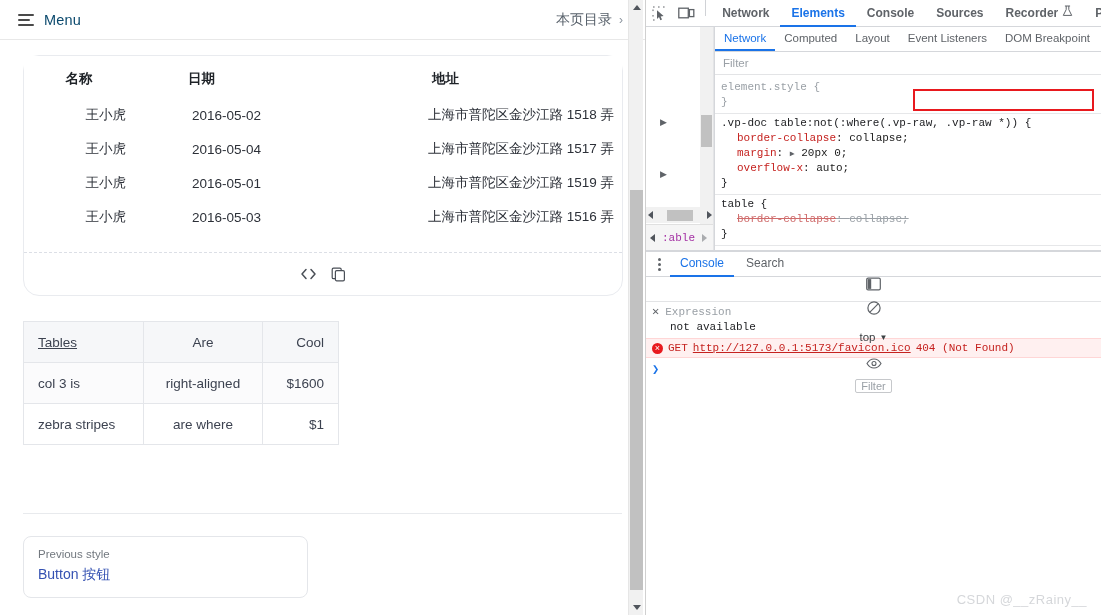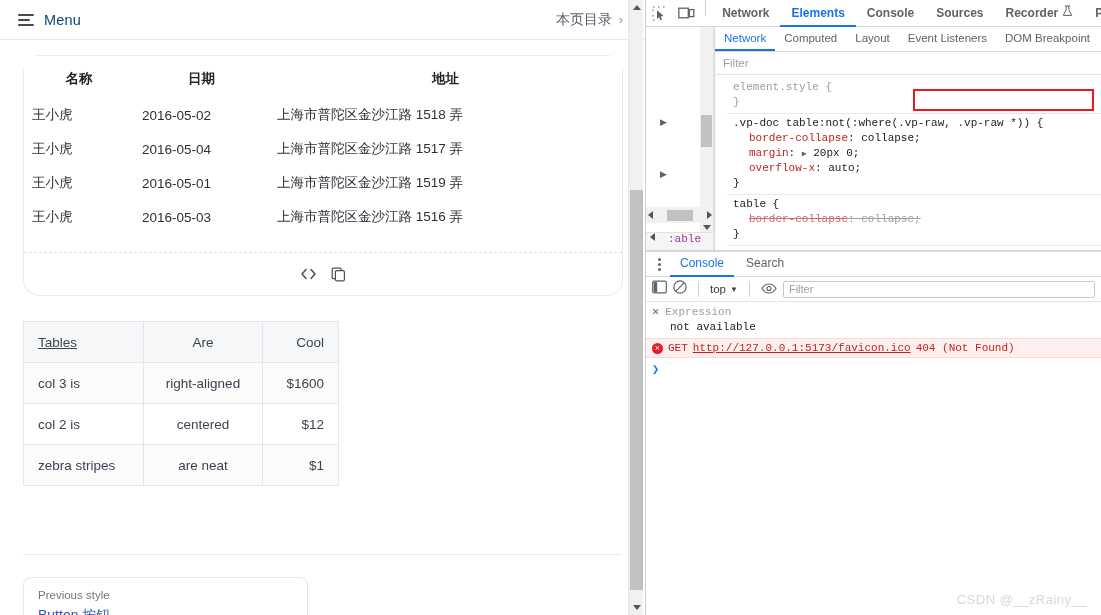--- a/index.html
+++ b/index.html
@@ -43,21 +43,21 @@
     background: #fff;
     padding: 0;
   }
   .el-table { width: 100%; border-collapse: collapse; margin: 0; }
   .el-table th {
     font-size: 13.5px; color: #1f2328; font-weight: bold;
     padding: 14px 8px 10px 8px; text-align: center; background: #fff;
   }
   .el-table td {
     font-size: 13.5px; color: #2c3038; padding: 8px 8px;
-    text-align: left; background: #fff;
+    text-align: right; background: #fff;
   }
   .el-table th.c1, .el-table td.c1 { width: 110px; }
   .el-table th.c2, .el-table td.c2 { width: 135px; }
   .el-table th.c3, .el-table td.c3 { width: auto; }
   .card-spacer { height: 18px; }
   .card-sep { border-top: 1px dashed #dcdfe6; }
   .card-actions {
     display: flex; align-items: center; justify-content: center; gap: 14px;
     height: 42px;
   }
@@ -169,21 +169,21 @@
   }
   .st-tab.active { color: #1a73e8; border-bottom-color: #1a73e8; }
   .styles-filter {
     height: 23px; display: flex; align-items: center; padding: 0 8px;
     font-size: 11.5px; color: #9aa0a6; border-bottom: 1px solid #e3e4e6;
   }
   .css-area {
     font-family: "Liberation Mono", monospace; font-size: 11px; color: #202124;
     line-height: 15px; padding: 3px 0 0 0;
   }
-  .css-rule { padding: 2px 0 3px 6px; border-bottom: 1px solid #e6e7e9; margin-left: 12px; }
+  .css-rule { padding: 2px 0 3px 6px; border-bottom: 1px solid #e6e7e9; }
   .sel-gray { color: #9aa0a6; }
   .sel { color: #202124; }
   .prop { color: #c5221f; padding-left: 16px; }
   .val { color: #1a1a1a; }
   .strike { text-decoration: line-through; color: #9aa0a6; }
   .strike .pname { color: #cf6b6b; text-decoration: line-through; }
   .brace { color: #202124; }
   .tri-expand { color: #5f6368; font-size: 8px; }
   .hl-box {
     position: absolute; border: 2px solid #e8191e; left: 198px; top: 62px;
@@ -192,42 +192,43 @@
   
   .tree-hbar {
     position: absolute; left: 0; bottom: 27px; width: 68px; height: 16px;
     background: #f1f1f1; display: flex; align-items: center; justify-content: space-between;
     padding: 0 2px;
   }
   .hthumb { width: 26px; height: 11px; background: #c1c1c1; }
   .tri.left { border-right: 5px solid #50555c; border-top: 4px solid transparent; border-bottom: 4px solid transparent; border-left: 0; }
   .tri.right { border-left: 5px solid #50555c; border-top: 4px solid transparent; border-bottom: 4px solid transparent; border-right: 0; }
   .breadcrumb {
-    position: absolute; left: 0; bottom: 0; width: 68px; height: 18px;
-    display: flex; align-items: flex-start; gap: 13px; padding: 0 4px;
+    position: absolute; left: 0; bottom: 0; width: 68px; height: 26px;
+    display: flex; align-items: center; gap: 7px; padding: 0 4px;
     background: #f5f5f5; border-top: 1px solid #e0e0e0; font-size: 11px;
   }
   .bc-item { color: #a32fa3; font-family: "Liberation Mono", monospace; font-size: 11px; }
 
   
   .drawer { background: #fff; }
   .drawer-tabs {
     height: 26px; display: flex; align-items: center; gap: 2px;
     border-bottom: 1px solid #d5d7db; border-top: 1px solid #d5d7db; padding-left: 4px;
   }
   .kebab { width: 18px; display: flex; flex-direction: column; align-items: center; gap: 2px; cursor: pointer; }
   .kebab i { width: 3px; height: 3px; background: #5f6368; border-radius: 50%; display: block; }
   .dw-tab {
     padding: 0 10px; height: 25px; display: flex; align-items: center;
     font-size: 12px; color: #5f6368; cursor: pointer; border-bottom: 2px solid transparent;
   }
   .dw-tab.active { color: #1a73e8; border-bottom-color: #1a73e8; }
   .console-toolbar {
     height: 25px; display: flex; align-items: center; gap: 6px; padding: 0 6px;
     border-bottom: 1px solid #e3e4e6;
+    flex-direction: column;
   }
   .ctx-select { font-size: 11.5px; color: #3c4043; display: flex; align-items: center; gap: 4px; cursor: pointer; }
   .console-filter {
     flex: 1; height: 17px; border: 1px solid #c6c8cb; border-radius: 2px;
     font-size: 11px; color: #9aa0a6; padding: 0 5px; display: flex; align-items: center;
     background: #fff;
   }
   .console-body { font-family: "Liberation Mono", monospace; font-size: 11px; }
   .eval-row { display: flex; align-items: flex-start; gap: 6px; padding: 4px 6px 0 6px; }
   .eval-x { color: #5f6368; font-size: 12px; line-height: 13px; }
@@ -332,27 +333,22 @@
             <th class="mc3">Cool</th>
           </tr>
         </thead>
         <tbody>
           <tr>
             <td class="mc1">col 3 is</td>
             <td class="mc2">right-aligned</td>
             <td class="mc3">$1600</td>
           </tr>
           <tr>
-            <td class="mc1">col 2 is</td>
-            <td class="mc2">centered</td>
-            <td class="mc3">$12</td>
-          </tr>
-          <tr>
             <td class="mc1">zebra stripes</td>
-            <td class="mc2">are neat</td>
+            <td class="mc2">are where</td>
             <td class="mc3">$1</td>
           </tr>
         </tbody>
       </table>
 
       <hr class="page-hr">
 
       <div class="prev-box">
         <div class="prev-label">Previous style</div>
         <div class="prev-title">Button 按钮</div>

